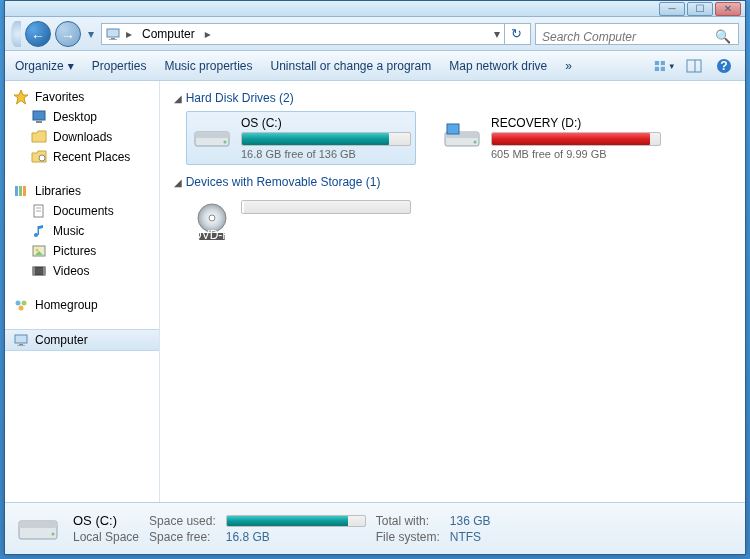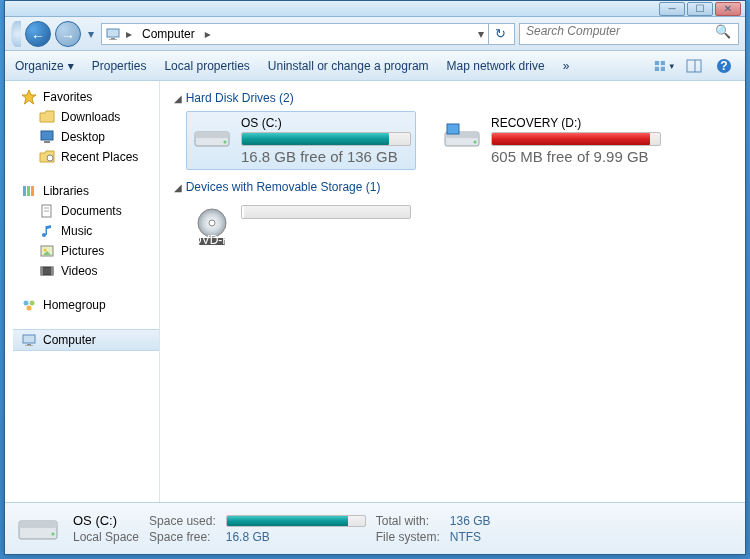--- a/index.html
+++ b/index.html
@@ -12,53 +12,53 @@
 .navbar { height: 34px; background: linear-gradient(180deg, #eaf3fb 0%, #d7e7f4 100%); border-bottom: 1px solid #a9c7e0; display: flex; align-items: center; padding: 0 6px; gap: 4px; }
 .nav-circle { width: 26px; height: 26px; border-radius: 50%; background: radial-gradient(circle at 30% 30%, #5aa7e8, #1f5d9a); border: 1px solid #2a6aa8; display: flex; align-items: center; justify-content: center; color: #fff; font-size: 14px; cursor: pointer; }
 .nav-circle.fwd { background: radial-gradient(circle at 30% 30%, #b8d4ec, #7aa5c9); }
 .nav-dd { width: 12px; height: 18px; display: flex; align-items: center; justify-content: center; color: #3a6a95; cursor: pointer; }
 .addressbar { flex: 1; height: 22px; background: #fff; border: 1px solid #9db9d2; display: flex; align-items: center; padding: 0 2px; }
 .addr-icon { width: 18px; height: 18px; display: flex; align-items: center; justify-content: center; }
 .addr-seg { padding: 0 6px; height: 20px; display: flex; align-items: center; cursor: pointer; }
 .addr-arrow { width: 14px; display: flex; align-items: center; justify-content: center; color: #555; cursor: pointer; }
 .addr-spacer { flex: 1; }
 .addr-refresh { width: 24px; height: 22px; border-left: 1px solid #9db9d2; display: flex; align-items: center; justify-content: center; cursor: pointer; color: #1f5d9a; font-size: 13px; }
-.searchbox { width: 220px; height: 22px; background: #fff; border: 1px solid #9db9d2; display: flex; align-items: flex-start; padding: 0 6px; color: #888; }
+.searchbox { width: 204px; height: 22px; background: #fff; border: 1px solid #9db9d2; display: flex; align-items: flex-end; padding: 0 6px; color: #888; }
 .searchbox input { border: none; outline: none; flex: 1; font-style: italic; color: #888; background: transparent; }
 .search-icon { color: #3a7ab8; font-size: 13px; }
 
 .toolbar { height: 30px; background: linear-gradient(180deg, #f6fafd 0%, #e1eef8 60%, #d5e6f4 100%); border-bottom: 1px solid #b6d0e4; display: flex; align-items: center; padding: 0 10px; gap: 18px; color: #1a3e6b; }
 .tool-item { cursor: pointer; display: flex; align-items: center; gap: 4px; }
 .tool-spacer { flex: 1; }
 .tool-icons { display: flex; gap: 8px; align-items: center; }
 .tool-icon { width: 22px; height: 20px; display: flex; align-items: center; justify-content: center; cursor: pointer; border: 1px solid transparent; border-radius: 2px; }
 
 .body { flex: 1; display: flex; overflow: hidden; }
 .sidebar { width: 155px; background: #fff; border-right: 1px solid #d9e5ef; overflow-y: auto; padding: 6px 0; }
-.side-group { margin-bottom: 14px; margin-left: 8px; }
+.side-group { margin-bottom: 14px; }
 .side-header { display: flex; align-items: center; gap: 6px; padding: 2px 8px; cursor: pointer; }
 .side-header.sel { background: linear-gradient(180deg, #e8f1fa 0%, #d3e5f4 100%); border-top: 1px solid #c1d8ec; border-bottom: 1px solid #c1d8ec; }
 .side-item { display: flex; align-items: center; gap: 6px; padding: 2px 8px 2px 26px; cursor: pointer; }
 .icon { width: 16px; height: 16px; display: inline-flex; align-items: center; justify-content: center; flex-shrink: 0; }
 
 .content { flex: 1; overflow-y: auto; padding: 8px 10px; font-size: 13px; background: #fff; }
 .section-header { display: flex; align-items: center; gap: 4px; color: #0f4a91; font-size: 15px; margin: 2px 0 6px 4px; cursor: pointer; }
 .section-header .tri { color: #555; font-size: 10px; }
 .drive-row { display: flex; gap: 20px; margin: 4px 0 10px 16px; flex-wrap: wrap; }
 .drive { display: flex; gap: 8px; width: 230px; padding: 4px; border: 1px solid transparent; border-radius: 2px; cursor: pointer; }
 .drive.sel { background: linear-gradient(180deg, #e9f2fb 0%, #d7e9f7 100%); border-color: #a7cbe9; }
 .drive-icon { width: 42px; height: 42px; display: flex; align-items: center; justify-content: center; flex-shrink: 0; }
 .drive-info { flex: 1; display: flex; flex-direction: column; gap: 2px; }
 .drive-name { font-size: 12px; color: #000; }
 .bar { width: 100%; height: 14px; background: linear-gradient(180deg,#f2f2f2,#e4e4e4); border: 1px solid #bfbfbf; border-radius: 2px; overflow: hidden; position: relative; }
 .bar-fill { height: 100%; border-radius: 1px; }
 .fill-teal { background: linear-gradient(180deg,#3fc9c9,#0d9a9a 50%,#057a7a); width: 87.6%; }
 .fill-red { background: linear-gradient(180deg,#ff5a5a,#d81f1f 50%,#b01010); width: 94%; }
 .fill-white { background: #fff; width: 1%; }
-.drive-status { font-size: 15px; color: #666; }
+.drive-status { font-size: 11px; color: #666; }
 
 .statusbar { height: 52px; background: linear-gradient(180deg, #f3f8fc 0%, #e2eef8 100%); border-top: 1px solid #b6d0e4; display: flex; align-items: center; padding: 4px 10px; gap: 12px; }
 .status-icon { width: 46px; height: 40px; display: flex; align-items: center; justify-content: center; }
 .status-grid { display: grid; grid-template-columns: auto auto auto auto auto; column-gap: 10px; row-gap: 2px; align-items: center; font-size: 11px; color: #666; }
 .status-grid .lbl { text-align: left; }
 .status-grid .val { color: #3a6a95; }
 .status-bar-mini { width: 140px; height: 12px; background: linear-gradient(180deg,#f2f2f2,#e4e4e4); border: 1px solid #bfbfbf; border-radius: 2px; overflow: hidden; }
 .status-bar-mini .fill { height: 100%; background: linear-gradient(180deg,#3fc9c9,#0d9a9a 50%,#057a7a); width: 87.6%; }
 </style>
 </head>
@@ -97,21 +97,21 @@
       <span class="search-icon">🔍</span>
     </div>
   </div>
 
   <div class="toolbar">
     <span class="tool-item">
         <span>Organize</span> 
         <span>▾</span>
       </span>
     <span class="tool-item">Properties</span>
-    <span class="tool-item">Local properties</span>
+    <span class="tool-item">Music properties</span>
     <span class="tool-item">Uninstall or change a program</span>
     <span class="tool-item">Map network drive</span>
     <span class="tool-item">»</span>
     <span class="tool-spacer"></span>
     <span class="tool-icons">
       <span class="tool-icon">
         <svg width="16" height="14" viewBox="0 0 16 14">
             <rect x="1" y="1" width="5" height="5" fill="#6fa8d6"></rect>
             <rect x="8" y="1" width="5" height="5" fill="#6fa8d6"></rect>
             <rect x="1" y="8" width="5" height="5" fill="#6fa8d6"></rect>
@@ -141,33 +141,33 @@
           <span class="icon">
               <svg width="16" height="16" viewBox="0 0 16 16">
                 <polygon points="8,1 10,6 15,6 11,9 12.5,15 8,11.5 3.5,15 5,9 1,6 6,6" fill="#f5c238" stroke="#c89a1d"></polygon>
               </svg>
             </span>
           <span>Favorites</span>
         </div>
         <div class="side-item">
             <span class="icon">
               <svg width="16" height="16" viewBox="0 0 16 16">
-                <path d="M1 4 L6 4 L7 2 L15 2 L15 13 L1 13 Z" fill="#f5d77a" stroke="#c9a83d"></path>
-              </svg>
-            </span>
-            <span>Downloads</span>
-          </div>
-        <div class="side-item">
-            <span class="icon">
-              <svg width="16" height="16" viewBox="0 0 16 16">
                 <rect x="2" y="2" width="12" height="9" fill="#4a8bc9" stroke="#2a5f95"></rect>
                 <rect x="5" y="12" width="6" height="2" fill="#888"></rect>
               </svg>
             </span>
             <span>Desktop</span>
+          </div>
+        <div class="side-item">
+            <span class="icon">
+              <svg width="16" height="16" viewBox="0 0 16 16">
+                <path d="M1 4 L6 4 L7 2 L15 2 L15 13 L1 13 Z" fill="#f5d77a" stroke="#c9a83d"></path>
+              </svg>
+            </span>
+            <span>Downloads</span>
           </div>
         <div class="side-item">
             <span class="icon">
               <svg width="16" height="16" viewBox="0 0 16 16">
                 <path d="M1 4 L6 4 L7 2 L15 2 L15 13 L1 13 Z" fill="#f5d77a" stroke="#c9a83d"></path>
                 <circle cx="11" cy="9" r="3" fill="#fff" stroke="#888"></circle>
               </svg>
             </span>
             <span>Recent Places</span>
           </div>

